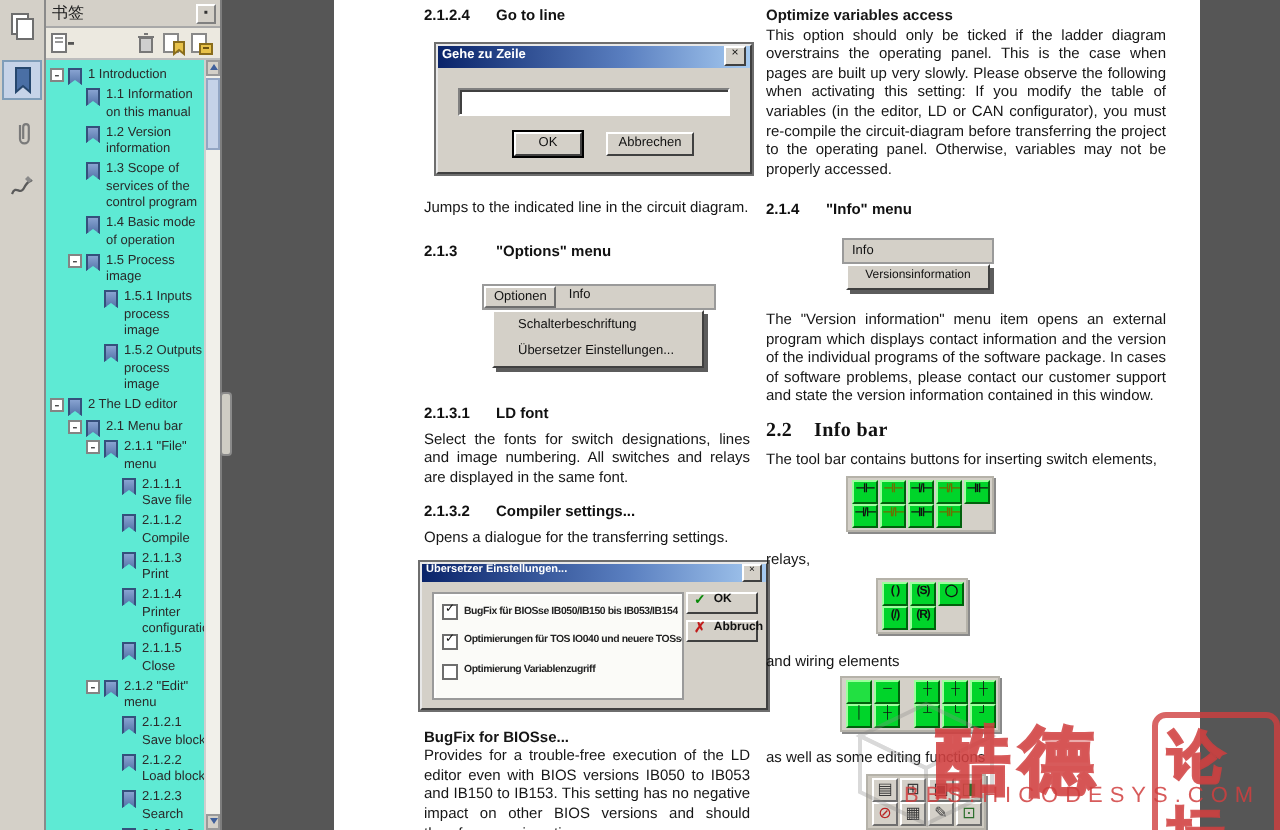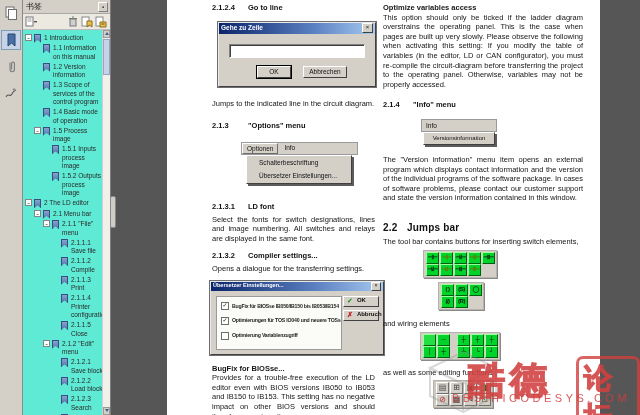--- a/index.html
+++ b/index.html
@@ -388,38 +388,39 @@
 
       <div class="menu2">
         <div class="mbar">
             <span>Info</span>
           </div>
         <div class="vbtn">Versionsinformation</div>
       </div>
 
       <p style="margin-top:10px;">The "Version information" menu item opens an external program which displays contact information and the version of the individual programs of the software package. In cases of software problems, please contact our customer support and state the version information contained in this window.</p>
 
-      <div class="sh2" style="margin-top:20px;">
+      <div class="sh2" style="margin-top:8px;font-family:Liberation Serif, serif;">
         <span class="n">2.2</span>
-          <span>Jumps bar</span>
+          <span>Info bar</span>
       </div>
       <p style="margin-top:4px;">The tool bar contains buttons for inserting switch elements,</p>
 
       <div class="tb" style="margin:4px 0 0 40px;"><div class="tbrow">
             <span class="gbtn" style="color: rgb(16, 16, 16);">⊣⊢</span>
             <span class="gbtn" style="color: rgb(110, 110, 0);">⊣⊢</span>
             <span class="gbtn" style="color: rgb(16, 16, 16);">⊣/⊢</span>
             <span class="gbtn" style="color: rgb(110, 110, 0);">⊣/⊢</span>
             <span class="gbtn" style="color: rgb(16, 16, 16);">⊣I⊢</span>
           </div><div class="tbrow">
             <span class="gbtn" style="color: rgb(16, 16, 16);">⊣/⊢</span>
             <span class="gbtn" style="color: rgb(110, 110, 0);">⊣/⊢</span>
             <span class="gbtn" style="color: rgb(16, 16, 16);">⊣I⊢</span>
             <span class="gbtn" style="color: rgb(110, 110, 0);">⊣I⊢</span>
           </div></div>
+      <p class="cap" style="margin-top:9px;">relays,</p>
       <div class="tb" style="margin:4px 0 0 55px;"><div class="tbrow">
             <span class="gbtn" style="color: rgb(16, 16, 16);">( )</span>
             <span class="gbtn" style="color: rgb(16, 16, 16);">(S)</span>
             <span class="gbtn" style="color: rgb(16, 16, 16); font-weight: bold;">◯</span>
           </div><div class="tbrow">
             <span class="gbtn" style="color: rgb(16, 16, 16);">(/)</span>
             <span class="gbtn" style="color: rgb(16, 16, 16);">(R)</span>
           </div></div>
       <p class="cap" style="margin-top:9px;">and wiring elements</p>
       <div class="tb" style="margin:3px 0 0 37px;"><div class="tbrow">

